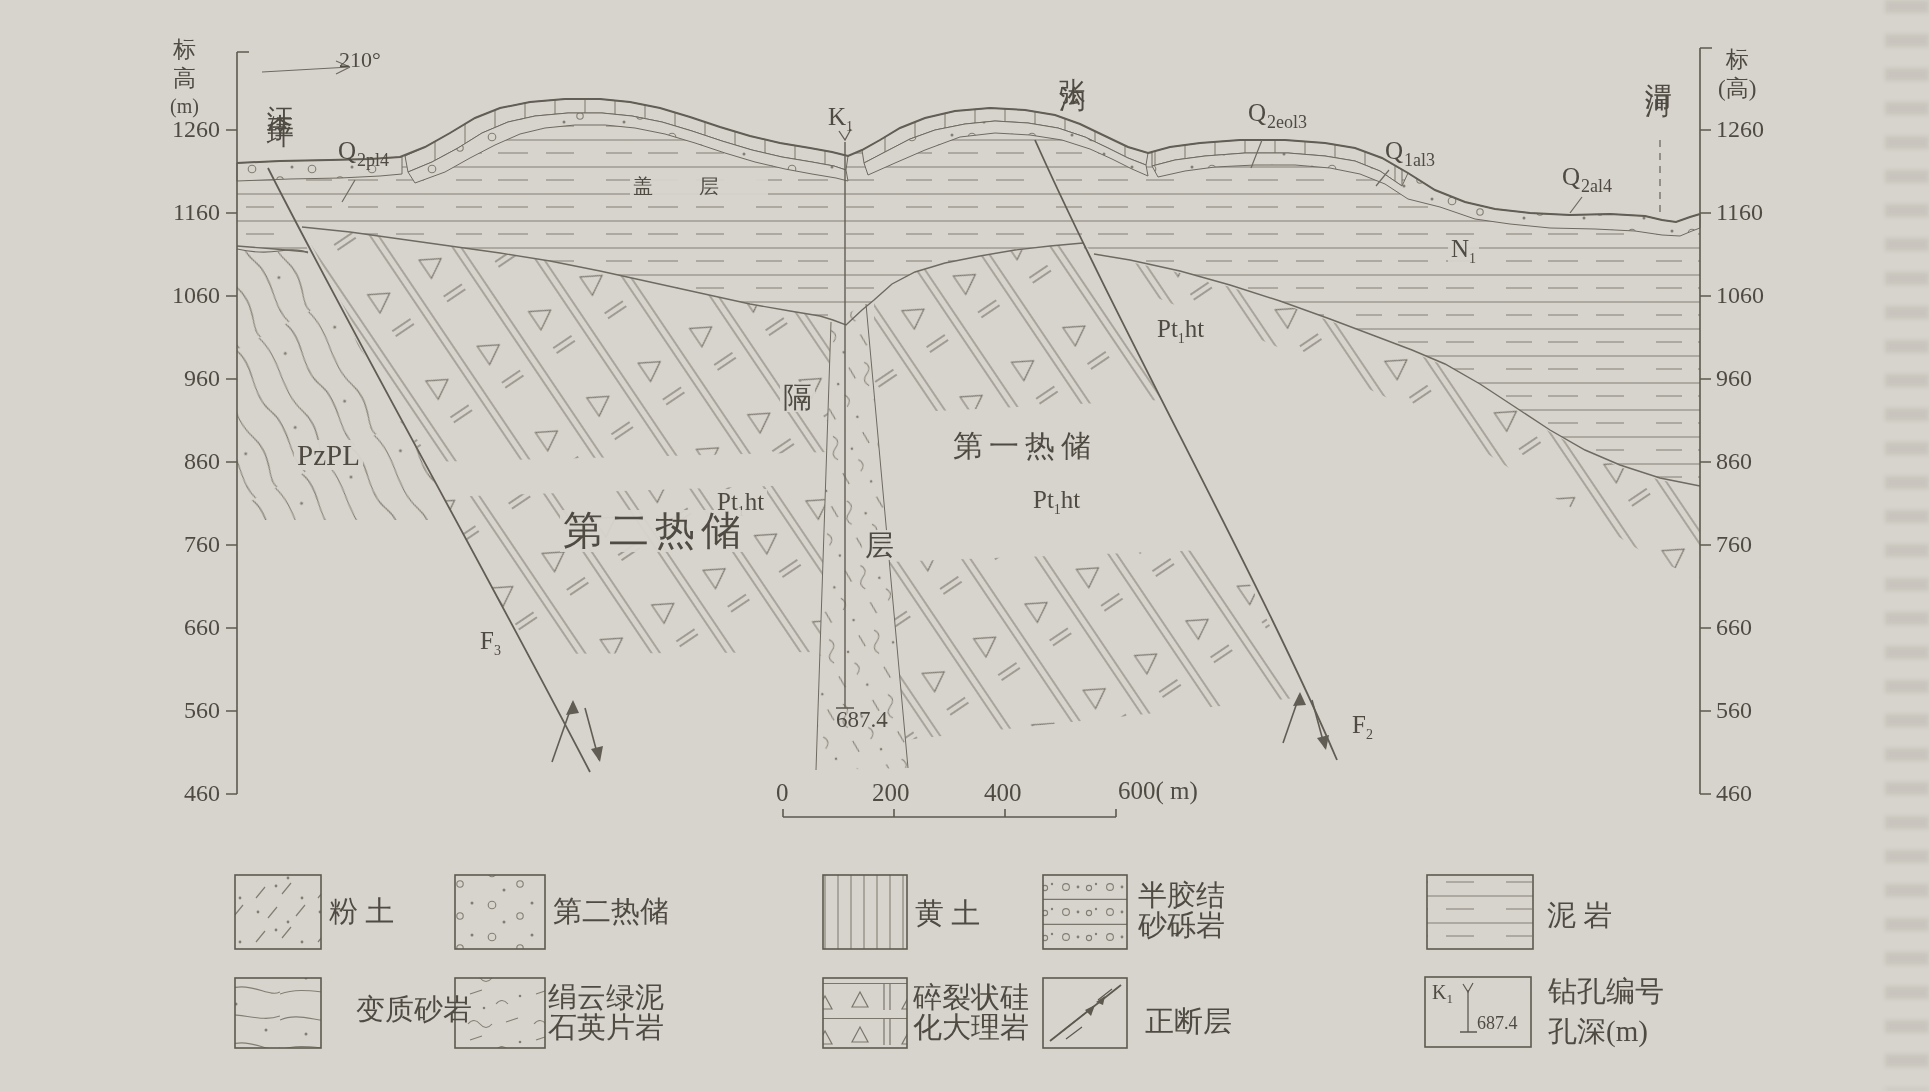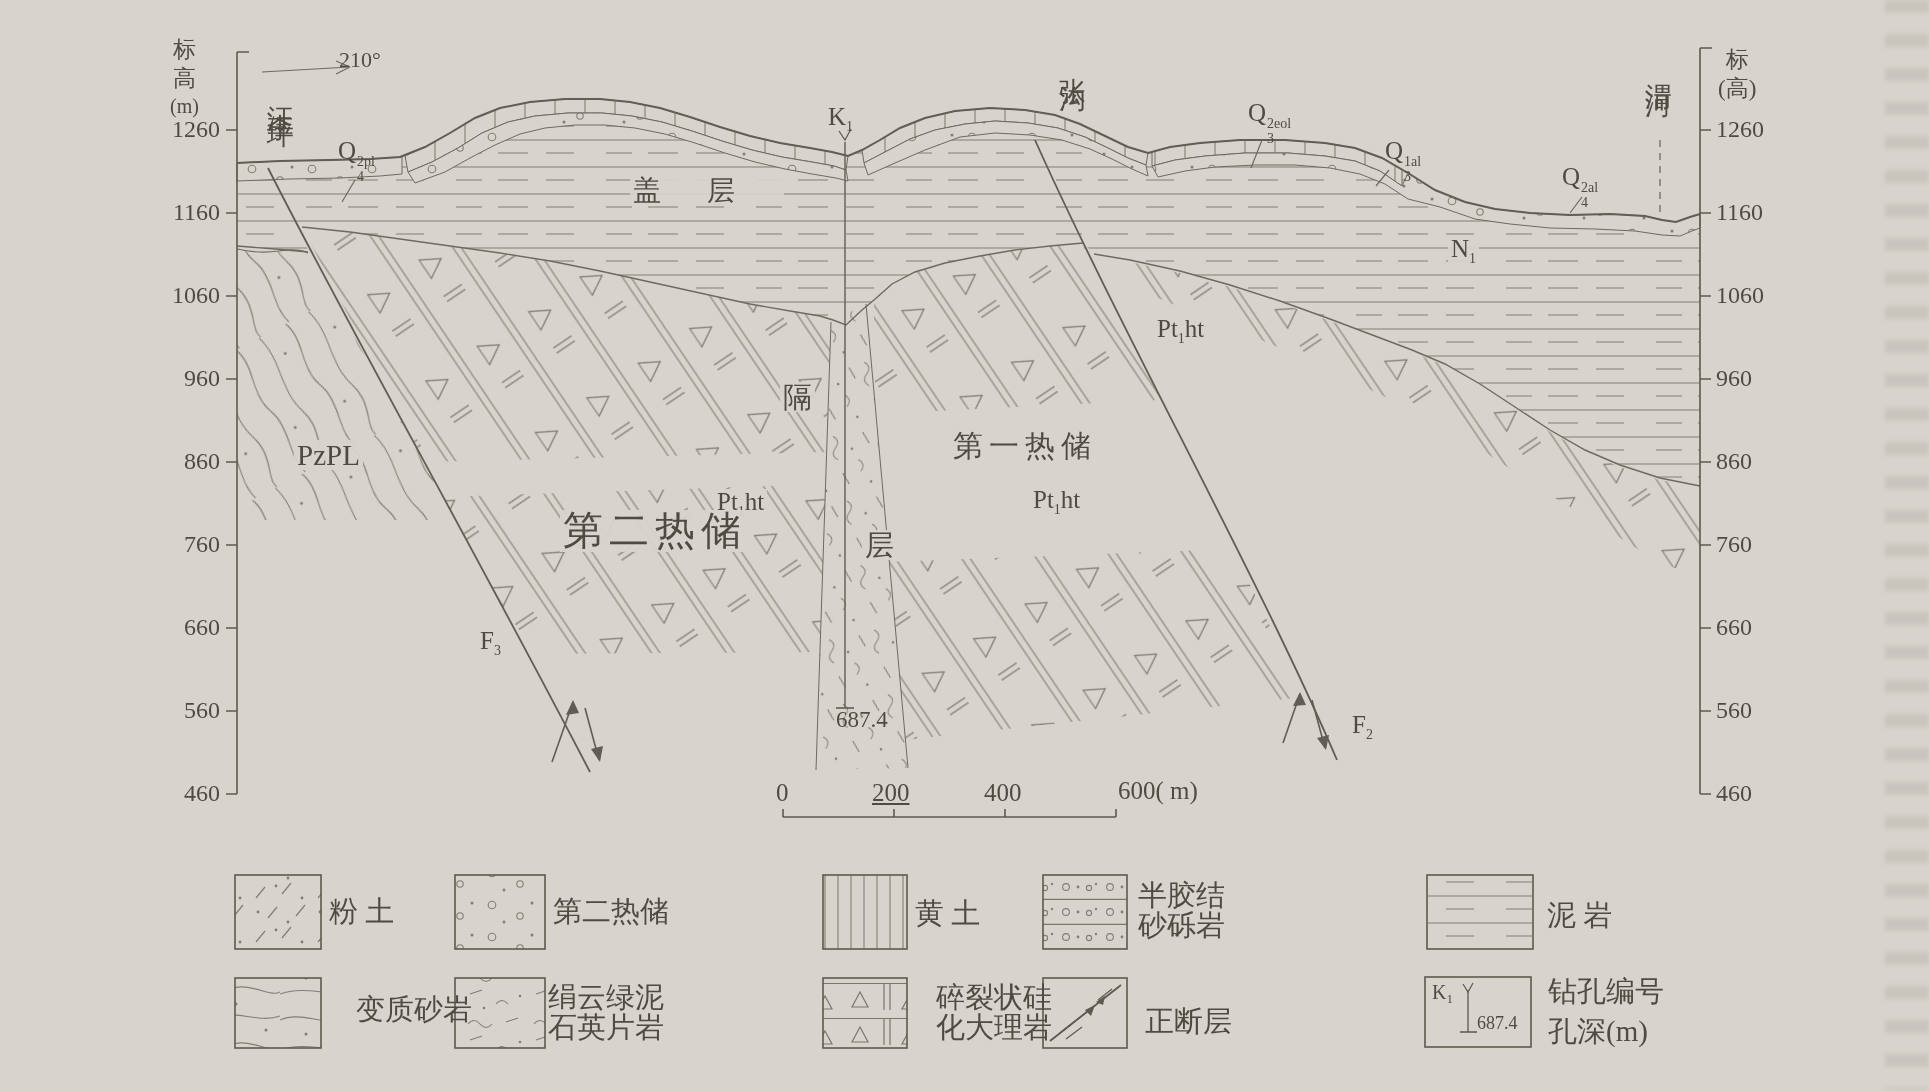--- a/index.html
+++ b/index.html
@@ -16,23 +16,23 @@
     color:var(--txt);
   }
   svg{position:absolute;left:0;top:0;}
   .lbl{position:absolute;white-space:nowrap;color:var(--txt);line-height:1.05;}
   .bgp{background:rgba(215,212,205,0.93);padding:0 3px;}
   .vtext{writing-mode:vertical-rl;text-orientation:upright;letter-spacing:8px;font-size:27px;}
   .axis-title{display:flex;flex-direction:column;align-items:center;font-size:23px;line-height:1.25;}
   .tickL{width:62px;text-align:right;font-size:24px;}
   .tickR{font-size:24px;}
   .unit{font-size:25px;}
-  .unit .stack{display:inline-flex;flex-direction:column;font-size:14px;line-height:1.05;vertical-align:-7px;margin-left:1px;}
+  .unit .stack{display:inline-flex;flex-direction:row;font-size:18px;line-height:1.05;vertical-align:-7px;margin-left:1px;}
   .unit .sub{font-size:14px;vertical-align:-6px;}
-  .cjk{font-size:28px;}
+  .cjk{font-size:20px;}
   .cjk-sp{letter-spacing:46px;}
   .legend-lbl{font-size:29px;}
   .legend-lbl .l2{display:block;}
   .num{font-size:25px;}
   .artifact{position:absolute;right:0;top:0;width:44px;height:100%;
     background:repeating-linear-gradient(180deg,rgba(110,106,96,0.13) 0 13px,transparent 13px 34px);
     filter:blur(2px);}
 </style>
 </head>
 <body>
@@ -317,39 +317,39 @@
 <div class="lbl bgp" style="left:560px;top:510px;font-size:40px;letter-spacing:6px;">第二热储</div>
 <div class="lbl unit" style="left:480px;top:628px;">
   <span>F</span><span class="sub">3</span>
 </div>
 <div class="lbl unit" style="left:1352px;top:712px;">
   <span>F</span><span class="sub">2</span>
 </div>
 <div class="lbl" style="left:836px;top:708px;font-size:23px;">687.4</div>
 
 <div class="lbl num" style="left:776px;top:780px;">0</div>
-<div class="lbl num" style="left:872px;top:780px;text-decoration:underline;">200</div>
+<div class="lbl num" style="left:872px;top:780px;">200</div>
 <div class="lbl num" style="left:984px;top:780px;">400</div>
 <div class="lbl num" style="left:1118px;top:778px;">600( m)</div>
 
 <div class="lbl legend-lbl" style="left:329px;top:896px;">粉 土</div>
 <div class="lbl legend-lbl" style="left:553px;top:896px;">第二热储</div>
 <div class="lbl legend-lbl" style="left:915px;top:898px;">黄 土</div>
 <div class="lbl legend-lbl" style="left:1138px;top:880px;">
   <span>半胶结</span>
   <span class="l2">砂砾岩</span>
 </div>
 <div class="lbl legend-lbl" style="left:1547px;top:900px;">泥 岩</div>
 
 <div class="lbl legend-lbl" style="left:330px;top:994px;margin-left:26px;">变质砂岩</div>
 <div class="lbl legend-lbl" style="left:548px;top:982px;">
   <span>绢云绿泥</span>
   <span class="l2">石英片岩</span>
 </div>
-<div class="lbl legend-lbl" style="left:936px;top:982px;">
+<div class="lbl legend-lbl" style="left:913px;top:982px;">
   <span>碎裂状硅</span>
   <span class="l2">化大理岩</span>
 </div>
 <div class="lbl legend-lbl" style="left:1145px;top:1006px;">正断层</div>
 <div class="lbl legend-lbl" style="left:1548px;top:976px;">钻孔编号</div>
 <div class="lbl legend-lbl" style="left:1548px;top:1016px;">孔深(m)</div>
 
 <div class="lbl" style="left:1432px;top:982px;font-size:20px;">
   <span>K</span><span style="font-size:13px;vertical-align:-4px;">1</span>
 </div>

